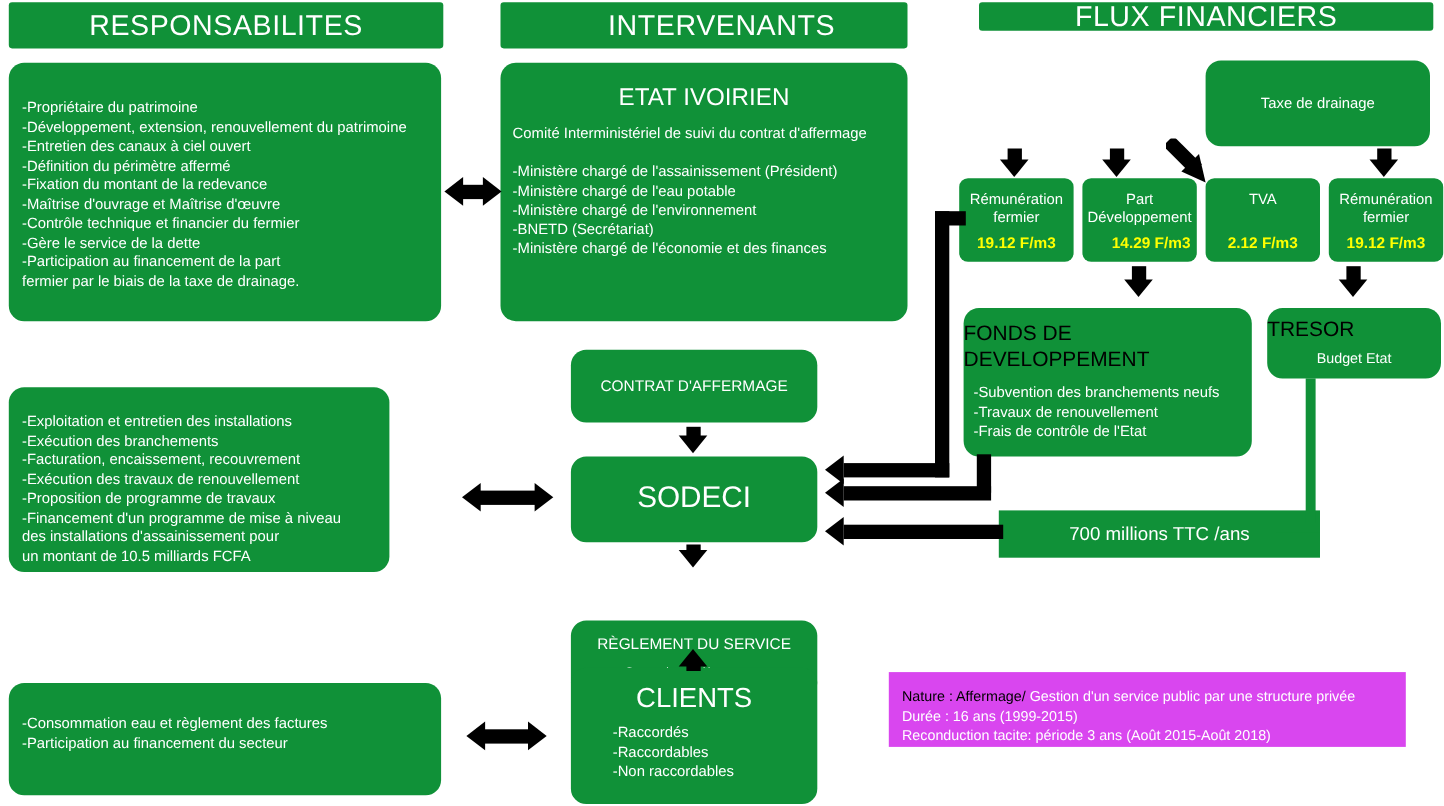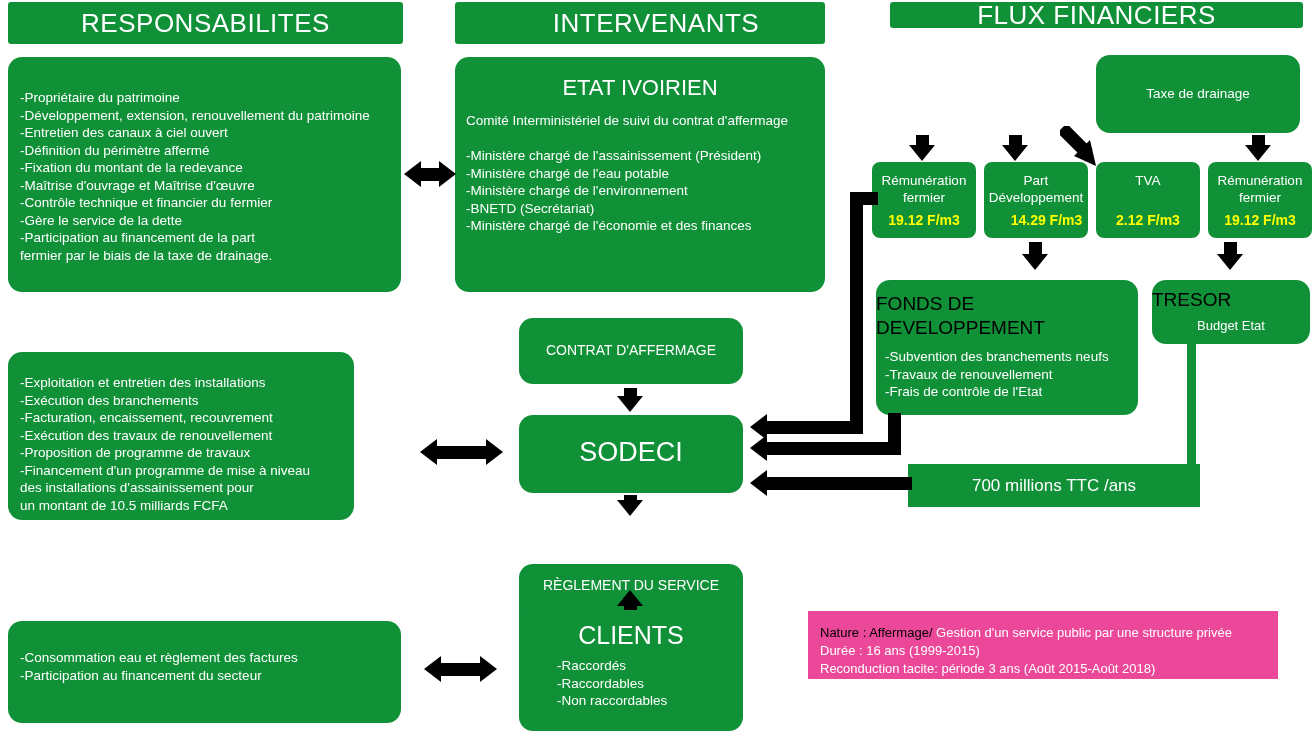--- a/index.html
+++ b/index.html
@@ -78,21 +78,21 @@
     position: absolute;
     width: 0; height: 0;
     border-top: 13px solid transparent;
     border-bottom: 13px solid transparent;
     border-left: 17px solid #000;
   }
   .bidir { position: absolute; }
   .bidir .bar { position:absolute; background:#000; }
   .note {
     position: absolute;
-    background: #ec4899;
+    background: #d946ef;
     font-size: 13px; line-height: 18px;
     color: #ffffff;
     padding: 13px 8px 10px 12px;
   }
   .note .blacktxt { color: #000000; }
 </style>
 </head>
 <body>
 
 <div id="stage">

